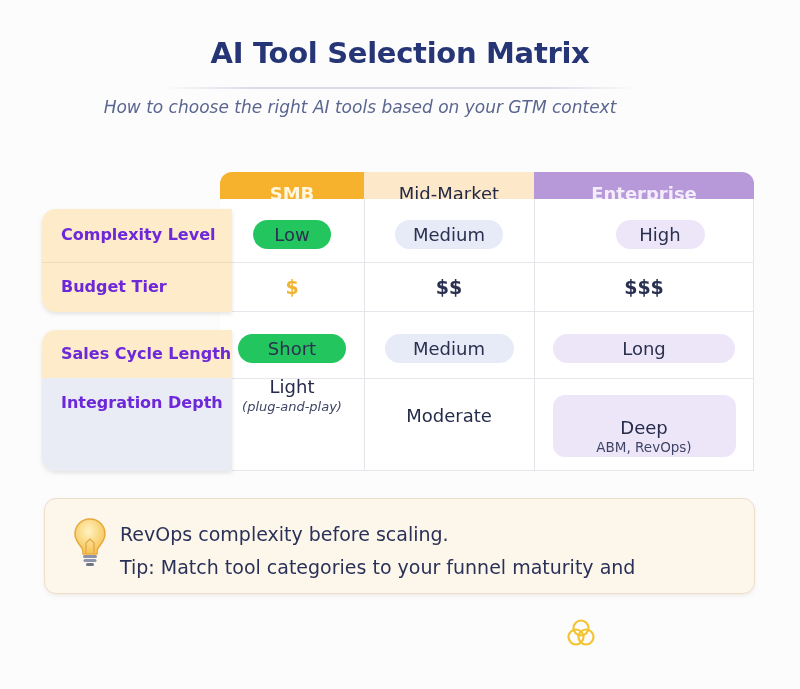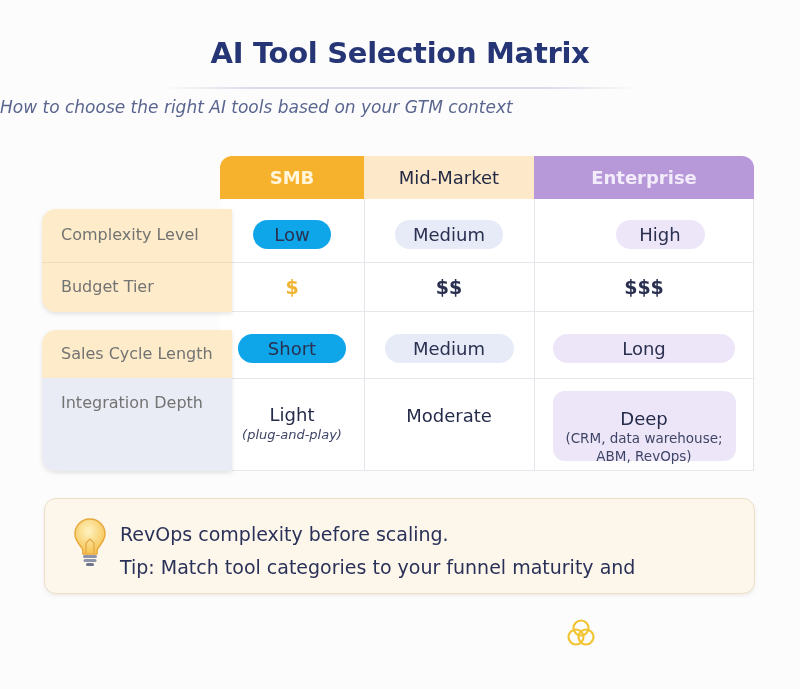--- a/index.html
+++ b/index.html
@@ -1,45 +1,45 @@
 <!DOCTYPE html>
 <html><head>
 <meta charset="utf-8">
 <style>
   * { box-sizing: border-box; margin: 0; padding: 0; }
   html, body { width: 800px; height: 689px; background: #fdfcfd; overflow: hidden; }
   body { font-family: "DejaVu Sans", sans-serif; color: #1f2547; position: relative; }
 
   .title { position: absolute; left: 0; width: 800px; top: 36px; text-align: center; font-size: 29px; font-weight: bold; color: #253575; letter-spacing: -0.3px; }
   .title-rule { position: absolute; left: 160px; width: 480px; top: 87px; height: 2px; background: linear-gradient(90deg, rgba(210,212,225,0), #d9dbe6 20%, #d9dbe6 80%, rgba(210,212,225,0)); }
-  .subtitle { position: absolute; left: 0; width: 720px; top: 97px; text-align: left; font-size: 17px; font-style: italic; color: #5a6690; }
+  .subtitle { position: absolute; left: 0; width: 720px; top: 97px; text-align: center; font-size: 17px; font-style: italic; color: #5a6690; }
 
   
-  .col-head { position: absolute; top: 156px; height: 43px; display: flex; align-items: center; justify-content: center; font-size: 18px; }
+  .col-head { position: absolute; top: 172px; height: 43px; display: flex; align-items: center; justify-content: center; font-size: 18px; }
   .col-smb { left: 220px; width: 144px; background: #f7b22d; color: #fff6dc; border-radius: 12px 0 0 0; font-weight: bold; }
   .col-mid { left: 364px; width: 170px; background: #fde9c9; color: #242a45; }
   .col-ent { left: 534px; width: 220px; background: #b799da; color: #f3ecfb; border-radius: 0 12px 0 0; font-weight: bold; }
 
   
   .grid { position: absolute; left: 220px; top: 199px; width: 534px; height: 272px; background: #fff; border-right: 1px solid #e6e4ea; }
   .vline { position: absolute; top: 199px; width: 1px; height: 272px; background: #e6e4ea; }
   .hline { position: absolute; left: 220px; width: 534px; height: 1px; background: #e8e6ec; }
 
   
   .label-block { position: absolute; left: 42px; width: 190px; border-radius: 14px 0 0 14px; box-shadow: 0 2px 4px rgba(120,110,90,0.18); overflow: hidden; }
   .lb1 { top: 209px; height: 103px; background: #fdebc9; }
   .lb2 { top: 330px; height: 141px; }
   .lb2 .top { height: 48px; background: #fdebc9; }
   .lb2 .bot { height: 93px; background: #e9ecf4; }
   .lb-div { position: absolute; left: 0; width: 190px; height: 1px; background: #f2dcb7; }
-  .row-label { position: absolute; left: 61px; font-size: 16px; font-weight: normal; color: #737373; white-space: nowrap; }
+  .row-label { position: absolute; left: 61px; font-size: 16px; font-weight: bold; color: #6d28d9; white-space: nowrap; }
 
   .cell { position: absolute; display: flex; flex-direction: column; align-items: center; justify-content: center; text-align: center; }
   .pill { border-radius: 16px; font-size: 18px; color: #2a3050; display: flex; align-items: center; justify-content: center; height: 29px; }
-  .pill-amber { background: #0ea5e9; text-align: right; }
+  .pill-amber { background: #22c55e; text-align: right; }
   .pill-blue { background: #e6ebf7; }
   .pill-purple { background: #ede6f8; }
   .dollar { font-size: 19px; font-weight: bold; }
   .main-val { font-size: 18px; color: #252b4a; }
   .sub-val { font-size: 13px; font-style: italic; color: #3f4566; margin-top: 2px; }
   .deep-box { background: #ede6f8; border-radius: 12px; width: 183px; height: 70px; padding-top: 20px; }
   .deep-box .sub-val { font-style: normal; font-size: 13.5px; line-height: 18px; margin-top: 0; }
 
   
   .tip { position: absolute; left: 44px; top: 498px; width: 711px; height: 96px; background: #fdf6ea; border: 1px solid #ecdfca; border-radius: 12px; box-shadow: 0 2px 4px rgba(140,120,90,0.12); }
@@ -99,31 +99,30 @@
 <div class="cell" style="left:220px;top:331px;width:144px;height:34px;">
   <div class="pill pill-amber" style="width:108px">Short</div>
 </div>
 <div class="cell" style="left:364px;top:331px;width:170px;height:34px;">
   <div class="pill pill-blue" style="width:129px">Medium</div>
 </div>
 <div class="cell" style="left:534px;top:331px;width:220px;height:34px;">
   <div class="pill pill-purple" style="width:182px">Long</div>
 </div>
 
-<div class="cell" style="left:220px;top:400px;width:144px;height:46px;">
+<div class="cell" style="left:220px;top:372px;width:144px;height:46px;">
   <div class="main-val">Light</div>
   <div class="sub-val">(plug-and-play)</div>
 </div>
 <div class="cell" style="left:364px;top:392px;width:170px;height:46px;">
   <div class="main-val">Moderate</div>
 </div>
 <div class="cell" style="left:534px;top:395px;width:220px;height:62px;">
   <div class="deep-box cell" style="position:relative">
     <div class="main-val">Deep</div>
-    <div class="sub-val">(CRM, data warehouse;</div>
     <div class="sub-val">ABM, RevOps)</div>
   </div>
 </div>
 
 <div class="tip"></div>
 <svg class="tip-icon" viewBox="0 0 34 50">
   <defs>
     <radialGradient id="bulb" cx="45%" cy="35%" r="60%">
       <stop offset="0%" stop-color="#fff3c2"></stop>
       <stop offset="100%" stop-color="#f6c65a"></stop>

